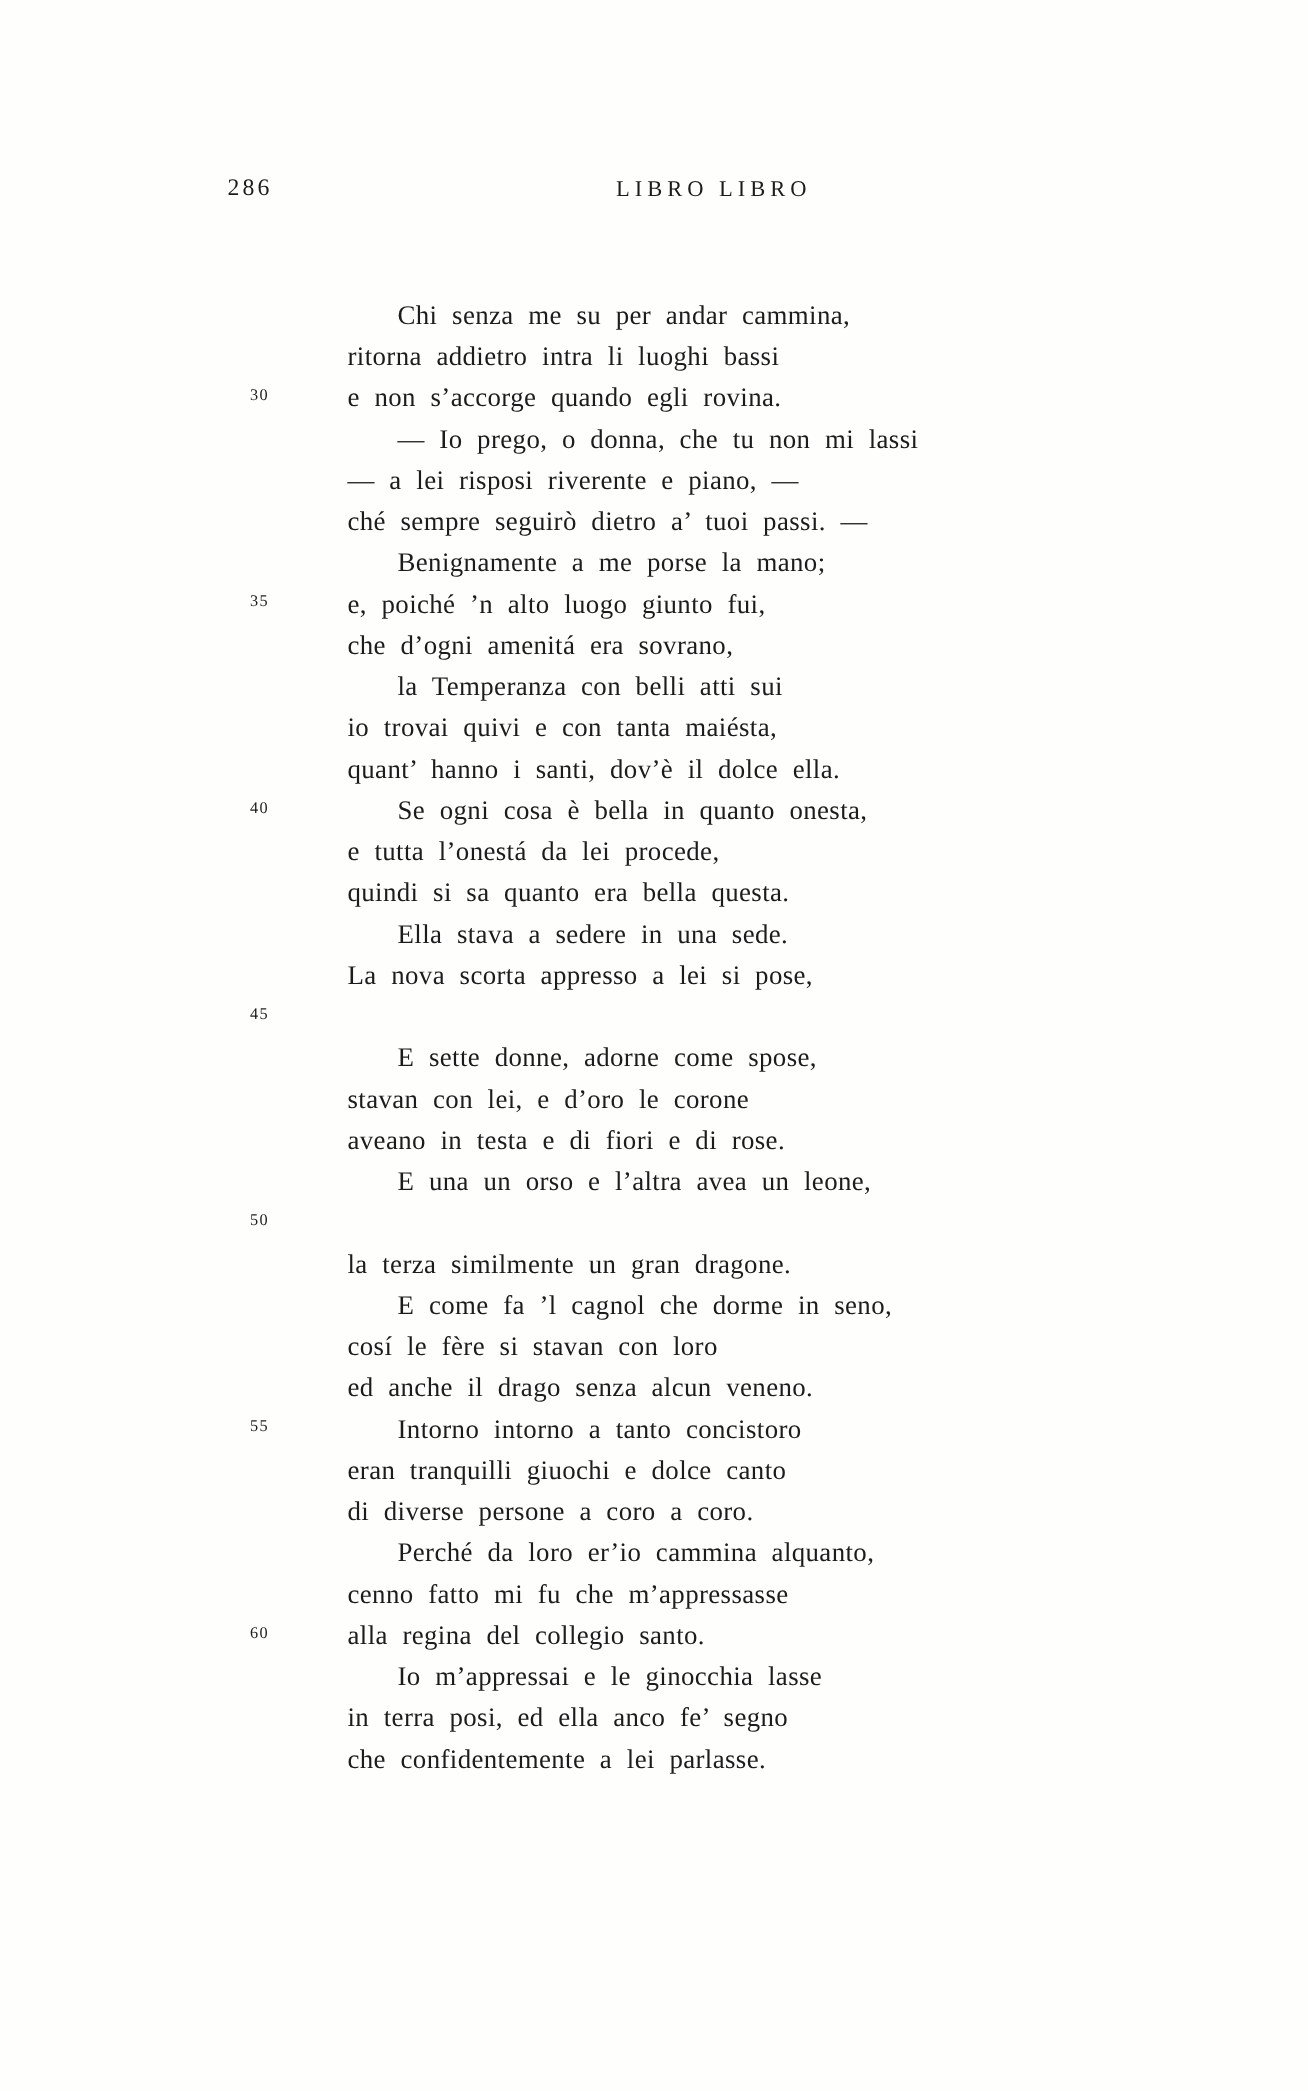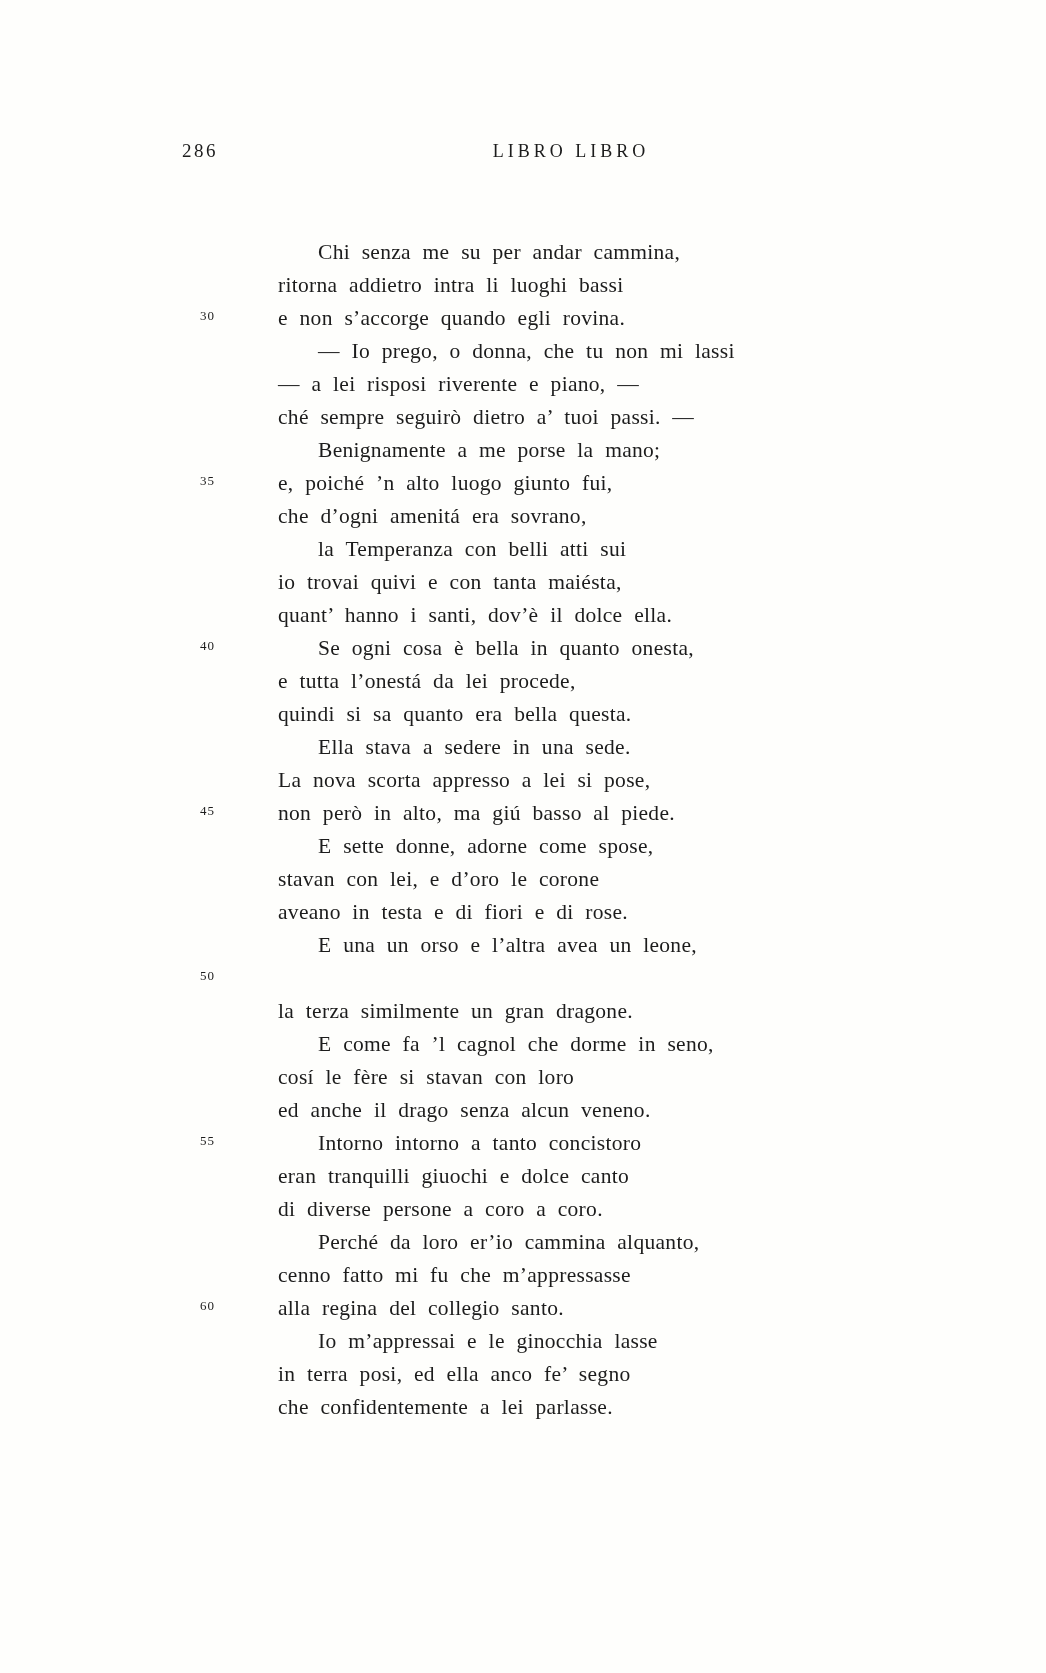--- a/index.html
+++ b/index.html
@@ -150,21 +150,20 @@
     <span class="verse-text indent">Ella stava a sedere in una sede.</span>
   </div>
 
   <div class="verse-row">
     <span class="line-no"></span>
     <span class="verse-text">La nova scorta appresso a lei si pose,</span>
   </div>
 
   <div class="verse-row">
     <span class="line-no">45</span>
-    <span class="verse-text">non però in alto, ma giú basso al piede.</span>
   </div>
 
   <div class="verse-row">
     <span class="line-no"></span>
     <span class="verse-text indent">E sette donne, adorne come spose,</span>
   </div>
 
   <div class="verse-row">
     <span class="line-no"></span>
     <span class="verse-text">stavan con lei, e d’oro le corone</span>

